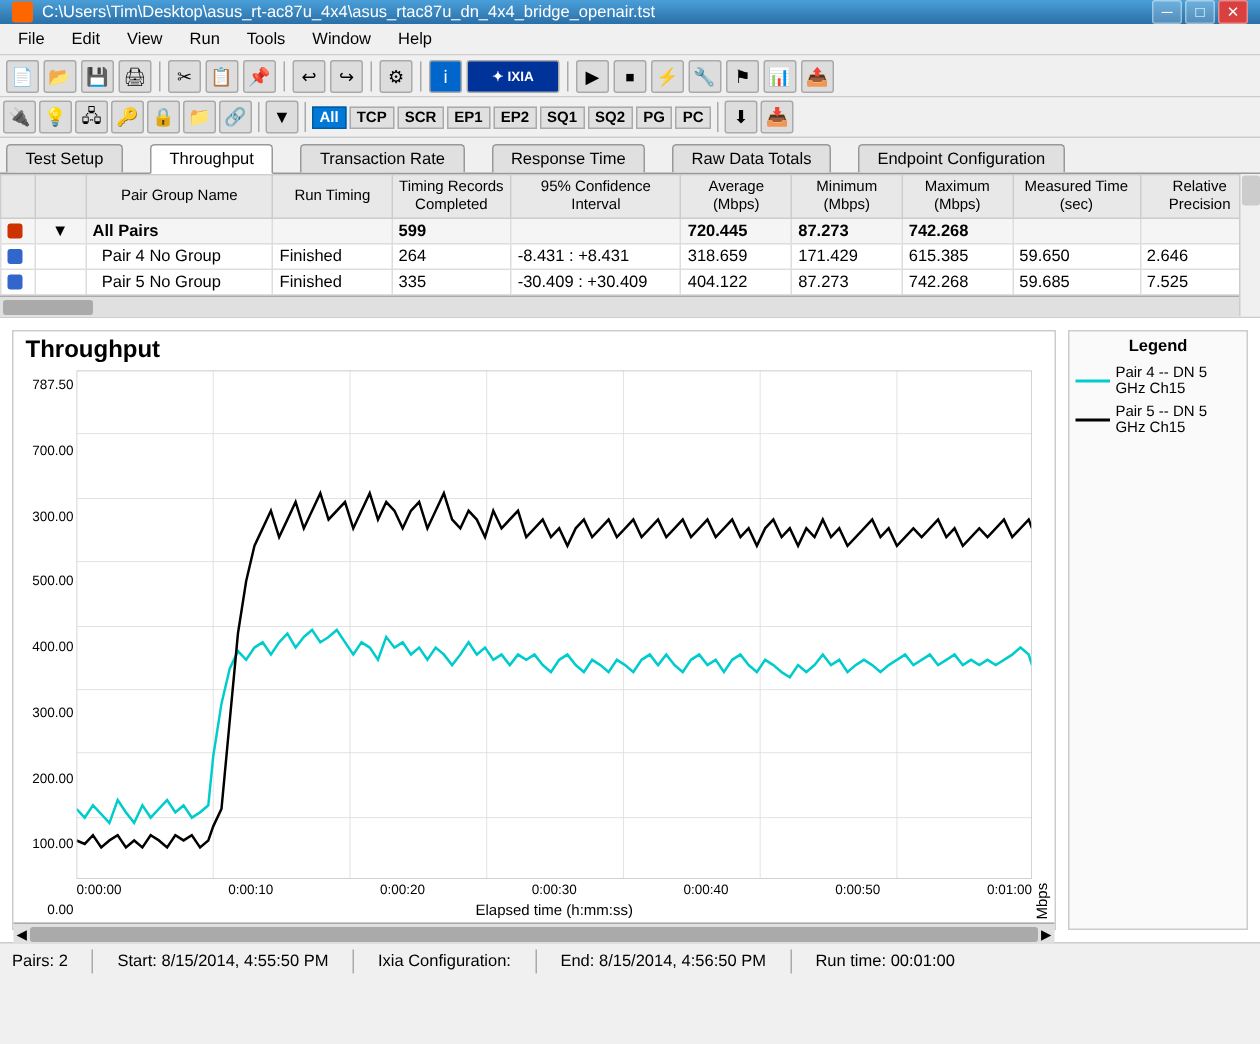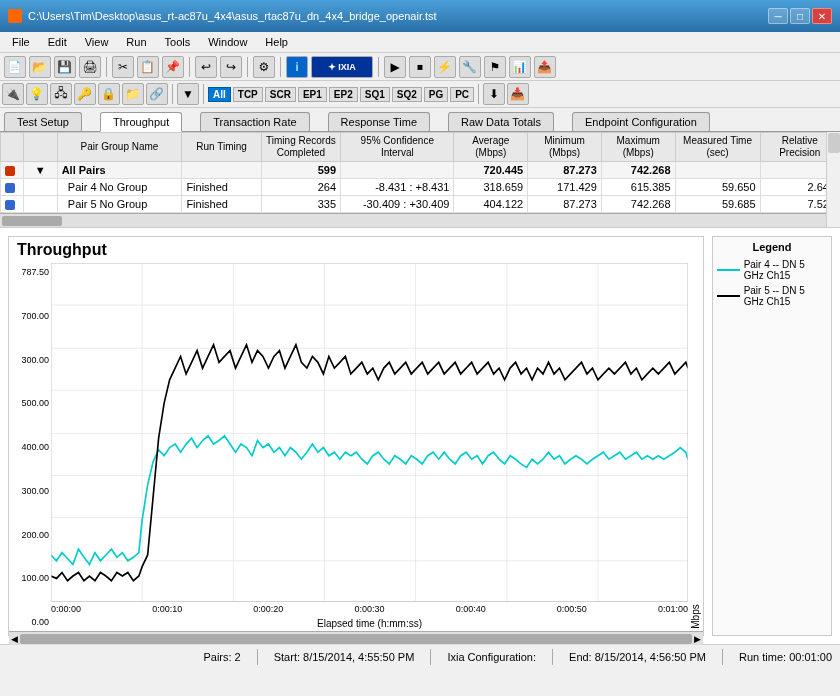--- a/index.html
+++ b/index.html
@@ -6,21 +6,21 @@
     body { font-family: 'Segoe UI', Tahoma, Arial, sans-serif; font-size: 11px; background: #f0f0f0; width: 840px; height: 696px; overflow: hidden; }
 
     
     .title-bar {
       background: linear-gradient(to bottom, #4a9fd8, #2a6fa8);
       color: white;
       padding: 4px 8px;
       display: flex;
       align-items: center;
       justify-content: space-between;
-      height: 32px;
+      height: 16px;
     }
     .title-bar-left { display: flex; align-items: center; gap: 6px; font-size: 11px; }
     .title-bar-icon { width: 14px; height: 14px; background: #ff6600; border-radius: 2px; display: inline-block; }
     .title-bar-controls { display: flex; gap: 2px; }
     .tb-btn { width: 20px; height: 16px; border: 1px solid rgba(255,255,255,0.4); background: rgba(255,255,255,0.2); color: white; font-size: 10px; display: flex; align-items: center; justify-content: center; cursor: pointer; border-radius: 2px; }
     .tb-btn.close { background: #d94040; }
 
     
     .menu-bar {
       background: #f0f0f0;
@@ -100,21 +100,21 @@
       font-size: 10px;
       line-height: 1.2;
     }
     .data-table td {
       border: 1px solid #ddd;
       padding: 2px 4px;
       vertical-align: middle;
     }
     .data-table .group-row td { font-weight: bold; background: #f5f5f5; }
     .data-table .data-row td { background: white; }
-    .num { text-align: right; }
+    .num { text-align: left; }
     .row-icon { width: 14px; height: 14px; display: inline-block; vertical-align: middle; }
     .icon-red { background: #cc3300; border-radius: 2px; }
     .icon-blue { background: #3366cc; border-radius: 2px; }
     .icon-small { width: 10px; height: 10px; }
 
     
     .chart-area {
       flex: 1;
       padding: 8px;
       display: flex;
@@ -147,21 +147,20 @@
     
     .status-bar {
       background: #f0f0f0;
       border-top: 1px solid #ccc;
       padding: 2px 8px;
       display: flex;
       gap: 16px;
       font-size: 11px;
       height: 24px;
       align-items: center;
-      justify-content: flex-end;
     }
     .status-sep { width: 1px; height: 16px; background: #aaa; }
 
     
     .h-scrollbar {
       height: 14px;
       background: #e0e0e0;
       border-top: 1px solid #aaa;
       display: flex;
       align-items: center;

